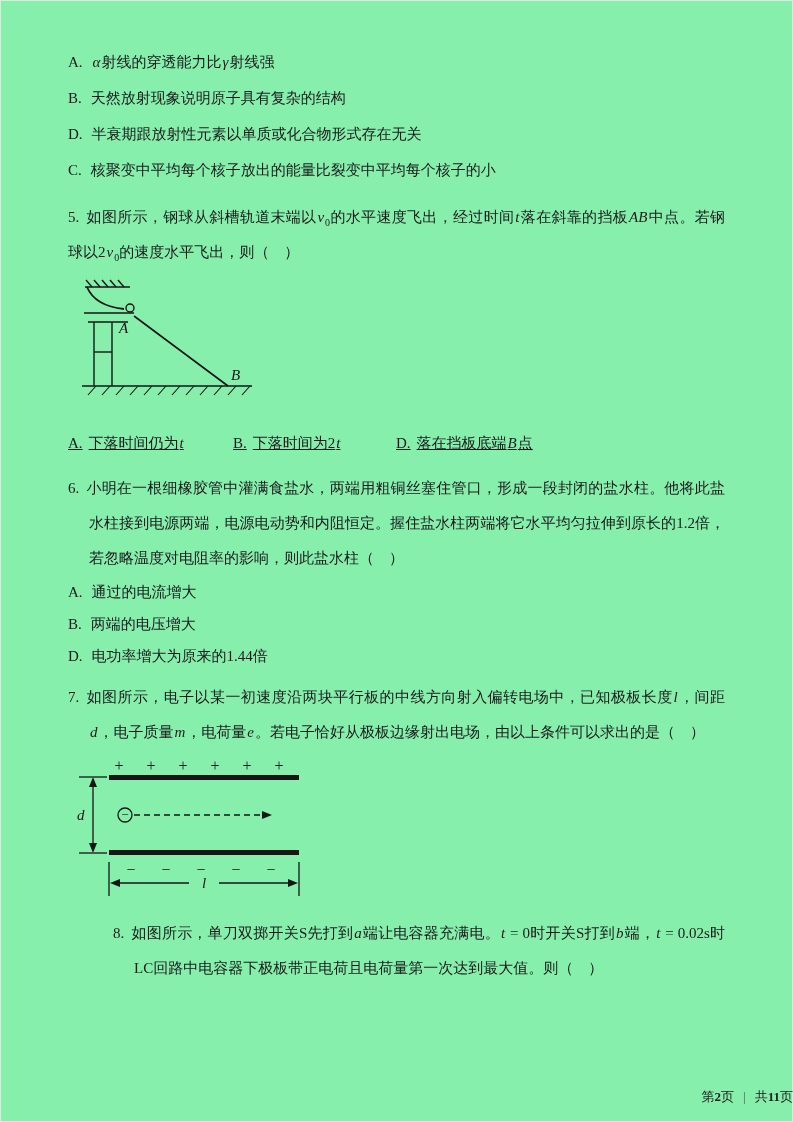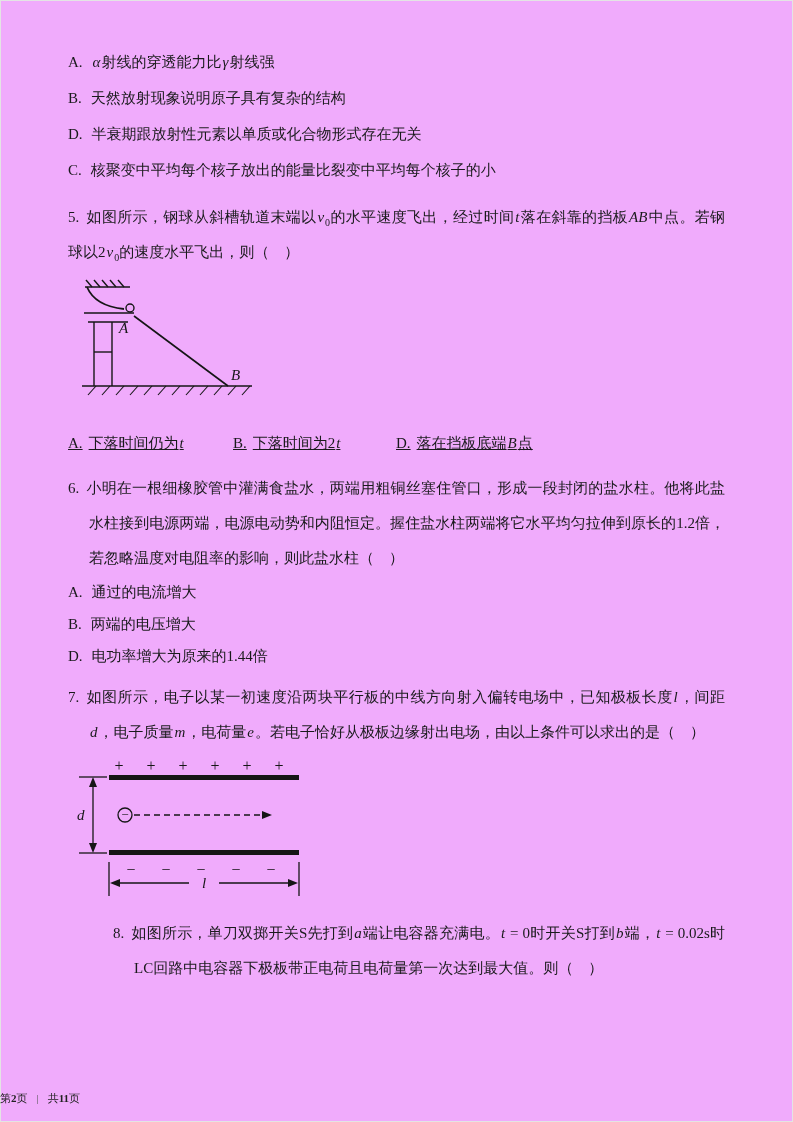--- a/index.html
+++ b/index.html
@@ -2,21 +2,21 @@
 <html><head>
 <meta charset="utf-8">
 <style>
   * { margin: 0; padding: 0; box-sizing: border-box; }
   html, body { background: #ffffff; }
   .page {
     position: relative;
     width: 793px;
     height: 1122px;
     margin: 0 auto;
-    background: #f0abfc;
+    background: #86efac;
     box-shadow: inset 0 0 0 1px #e4e4e4;
     font-family: "Liberation Serif", "DejaVu Serif", serif;
     color: #1a1a1c;
     font-size: 15px;
     overflow: hidden;
   }
   .content { padding: 44px 68px 0 68px; }
 
   .line { line-height: 36px; text-align: justify; }
   .stem { line-height: 35px; text-align: justify; }
@@ -55,22 +55,22 @@
     fill: #161616; stroke: none;
     font-family: "Liberation Serif", "DejaVu Serif", serif;
   }
   svg text.it { font-style: italic; font-size: 15px; }
   svg text.sign { font-size: 16px; }
   svg text.esign { font-size: 13px; }
 
   .footer {
     position: absolute;
     left: 0; right: 0; bottom: 16px;
-    text-align: left;
-    font-size: 11px;
+    text-align: right;
+    font-size: 13px;
     color: #222;
   }
   .footer .sep { margin: 0 9px; color: #555; }
   .footer b { font-weight: bold; }
 </style>
 </head>
 <body>
 
 <div class="page">
   <main class="content">

